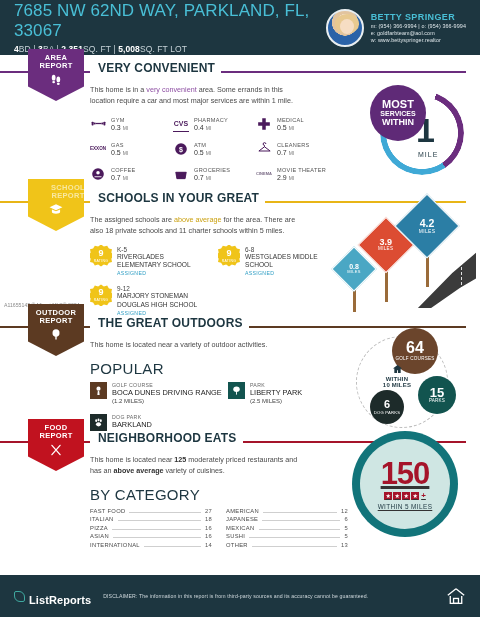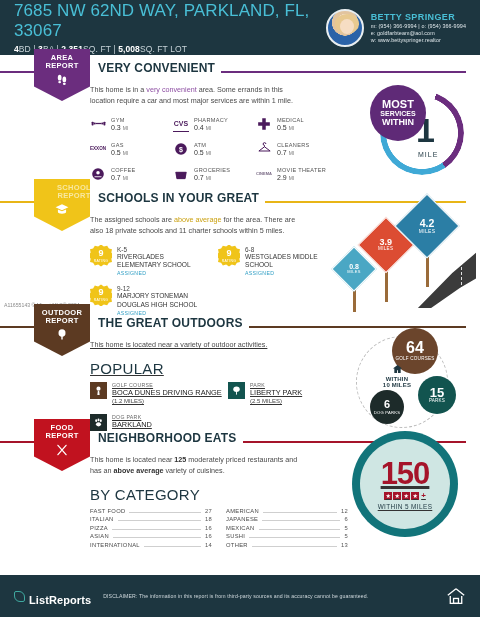--- a/index.html
+++ b/index.html
@@ -50,21 +50,20 @@
   .rule.yellow { background:#e8b517; }
   .rule.brown  { background:#5c3a22; }
   .rule.red    { background:#a5142a; }
 
   .badge {
     position: absolute; left: 28px; top: -6px; width: 56px; height: 52px; z-index: 3;
     color: #fff; text-align: center;
     clip-path: polygon(0 0, 100% 0, 100% 72%, 50% 100%, 0 72%);
     display: flex; flex-direction: column; align-items: center; justify-content: flex-start;
     padding-top: 5px;
-    margin-left: 6px;
   }
   .badge .b1 { font-size: 7.5px; font-weight: bold; letter-spacing: .3px; line-height: 1.05; }
   .badge .bicon { margin-top: 3px; font-size: 14px; line-height: 1; }
   .badge.purple { background: #6b2d7e; }
   .badge.yellow { background: #f0c419; }
   .badge.brown  { background: #5c3a22; }
   .badge.red    { background: #c1121f; }
   .badge.yellow .b1 { color: #f8e8a0; padding-left: 24px; }
 
   .sec-title {
@@ -476,21 +475,21 @@
           <div class="pn">4.2</div>
           <div class="pl">MILES</div>
         </div>
           </div>
       </div>
     </div>
   </div>
 
   <div class="mls">A11655143 © Miami MLS® 2024</div>
 
-  <div class="section" style="height:115px;text-decoration:underline;">
+  <div class="section" style="height:115px;">
     <div class="rule brown"></div>
     <div class="badge brown">
       <div class="b1">OUTDOOR</div>
       <div class="b1">REPORT</div>
       <div class="bicon">
         <svg width="12" height="13" viewBox="0 0 24 24" fill="#fff">
             <ellipse cx="12" cy="9" rx="7" ry="7.5"></ellipse>
             <rect x="10.6" y="13" width="2.8" height="9"></rect>
           </svg>
       </div>

